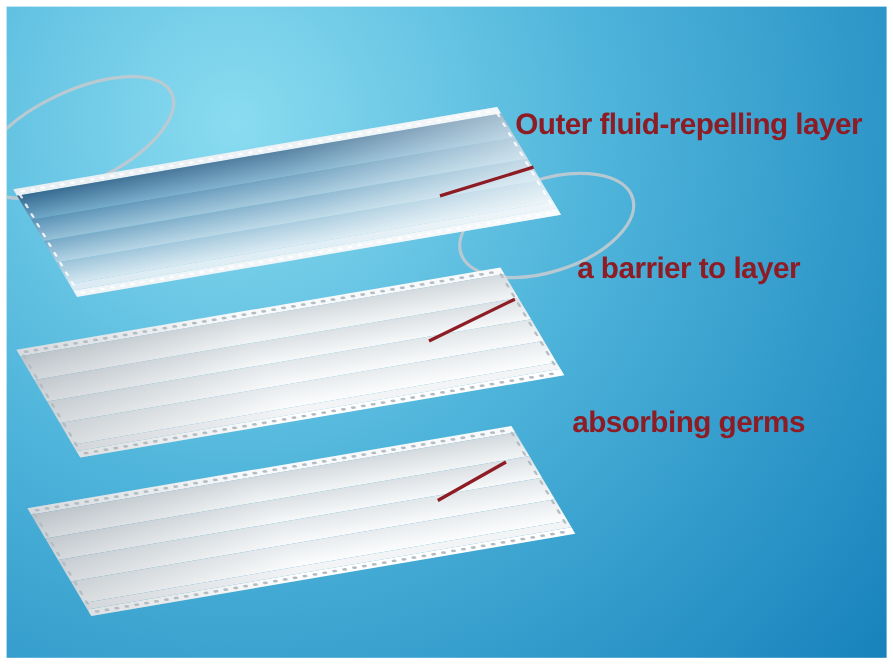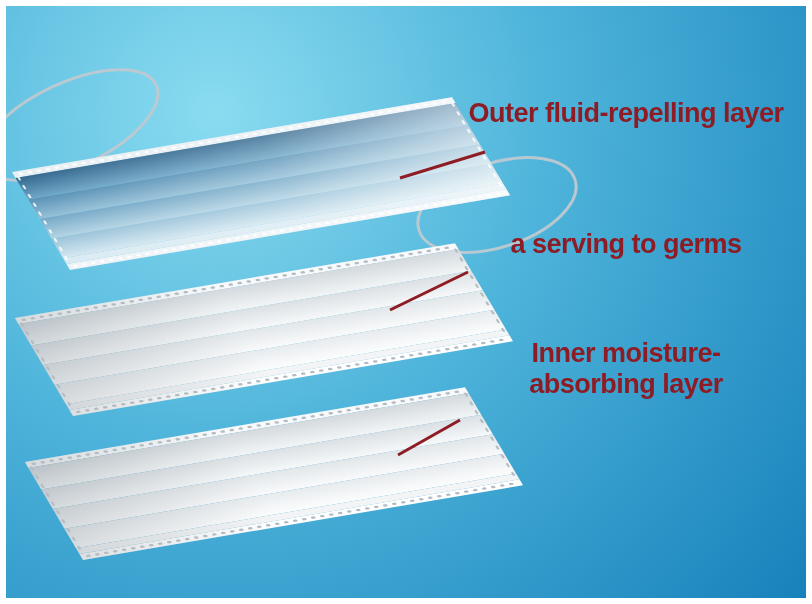--- a/index.html
+++ b/index.html
@@ -150,22 +150,22 @@
       <line class="leader" x1="462" y1="266" x2="384" y2="304"></line>
       <line class="leader" x1="454" y1="414" x2="392" y2="449"></line>
     </svg>
 
     <div class="label" style="left:440px;top:92px;">
       <span>Outer fluid-repelling layer</span>
     </div>
 
     <div class="label" style="left:440px;top:192px;">
       <br>
-      <span>a serving to germs</span>
+      <span>a barrier to layer</span>
     </div>
 
     <div class="label" style="left:440px;top:332px;">
-      <span>Inner moisture-</span><br>
-      <span>absorbing layer</span>
+      <br>
+      <span>absorbing germs</span>
     </div>
 
   </div>
 </div>
 
 </body></html>

